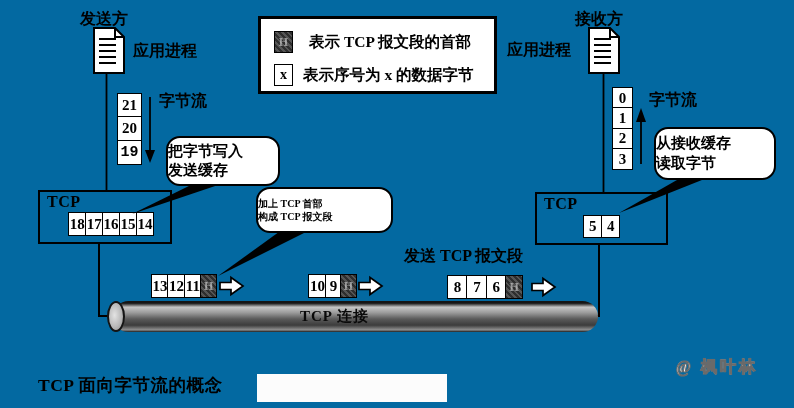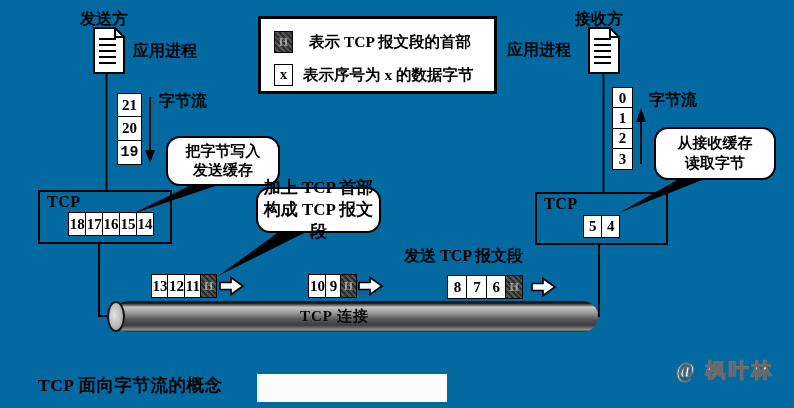--- a/index.html
+++ b/index.html
@@ -21,31 +21,31 @@
   .hdrcell{background:#3a3a3a;background-image:repeating-linear-gradient(45deg,#2e2e2e 0 2px,#555 2px 4px);
            color:rgba(255,255,255,.5);font-size:12px;}
   
   .tcpbox{border:2.5px solid #000;background:transparent;box-sizing:border-box;z-index:3;}
   .tcptag{font-size:16px;font-weight:600;letter-spacing:.5px;}
   
   .legend{border:3px solid #000;background:#fff;box-sizing:border-box;z-index:3;}
   .legendtext{font-size:15.5px;font-weight:600;white-space:nowrap;}
   
   .bubble{border:2px solid #000;border-radius:14px;background:#fff;z-index:7;
-          display:flex;flex-direction:column;align-items:center;justify-content:center;
+          display:flex;flex-direction:column;align-items:flex-start;justify-content:center;
           font-size:15px;font-weight:600;line-height:1.3;text-align:center;box-sizing:border-box;}
   
   .pipe{background:linear-gradient(180deg,#151515 0%,#151515 7%,#c6c6c6 20%,#9a9a9a 38%,
         #5a5a5a 58%,#3c3c3c 78%,#8f8f8f 93%,#1c1c1c 100%);
         border-radius:16px;z-index:2;}
   .pipecap{background:radial-gradient(ellipse at 40% 45%,#e3e3e3 0%,#b9b9b9 55%,#8a8a8a 100%);
            border:2px solid #141414;border-radius:50%;box-sizing:border-box;z-index:3;}
   .pipelabel{font-size:15px;font-weight:700;color:#0a0a0a;z-index:4;letter-spacing:1px;}
   .caption{font-size:17.5px;font-weight:700;letter-spacing:.5px;z-index:4;}
-  .watermark{font-size:20px;font-weight:700;color:#fff;-webkit-text-stroke:1.1px #6a6a6a;
+  .watermark{font-size:16px;font-weight:700;color:#fff;-webkit-text-stroke:1.1px #6a6a6a;
              text-shadow:0 0 1px #9a9a9a;letter-spacing:3px;z-index:4;}
   .faintstrip{background:#fcfcfc;z-index:0;}
 </style>
 </head>
 <body>
 
 <div id="canvas">
 
   <svg class="svglayer" width="794" height="408" viewBox="0 0 794 408">
 
@@ -169,21 +169,21 @@
     <polygon points="197,182 227,182 132,214" fill="#000"></polygon>
     <polygon points="283,229 312,229 218,276" fill="#000"></polygon>
     <polygon points="684,176 712,176 619,213" fill="#000"></polygon>
   </svg>
 
   <div class="abs bubble" style="left:166px;top:136px;width:114px;height:50px;">
     <div>把字节写入</div>
     <div>发送缓存</div>
   </div>
 
-  <div class="abs bubble" style="left:256px;top:187px;width:125px;height:46px;font-size:17px;">
+  <div class="abs bubble" style="left:256px;top:187px;width:137px;height:46px;font-size:10px;">
     <div>加上 TCP 首部</div>
     <div>构成 TCP 报文段</div>
   </div>
 
   <div class="abs bubble" style="left:654px;top:127px;width:122px;height:53px;">
     <div>从接收缓存</div>
     <div>读取字节</div>
   </div>
 
   <div class="abs caption" style="left:38px;top:373px;">TCP 面向字节流的概念</div>

